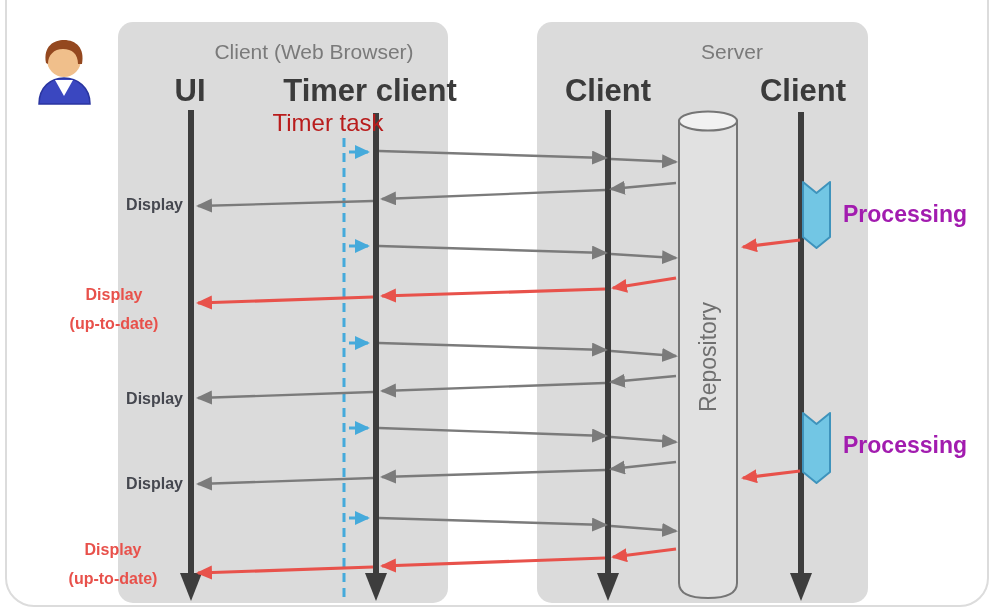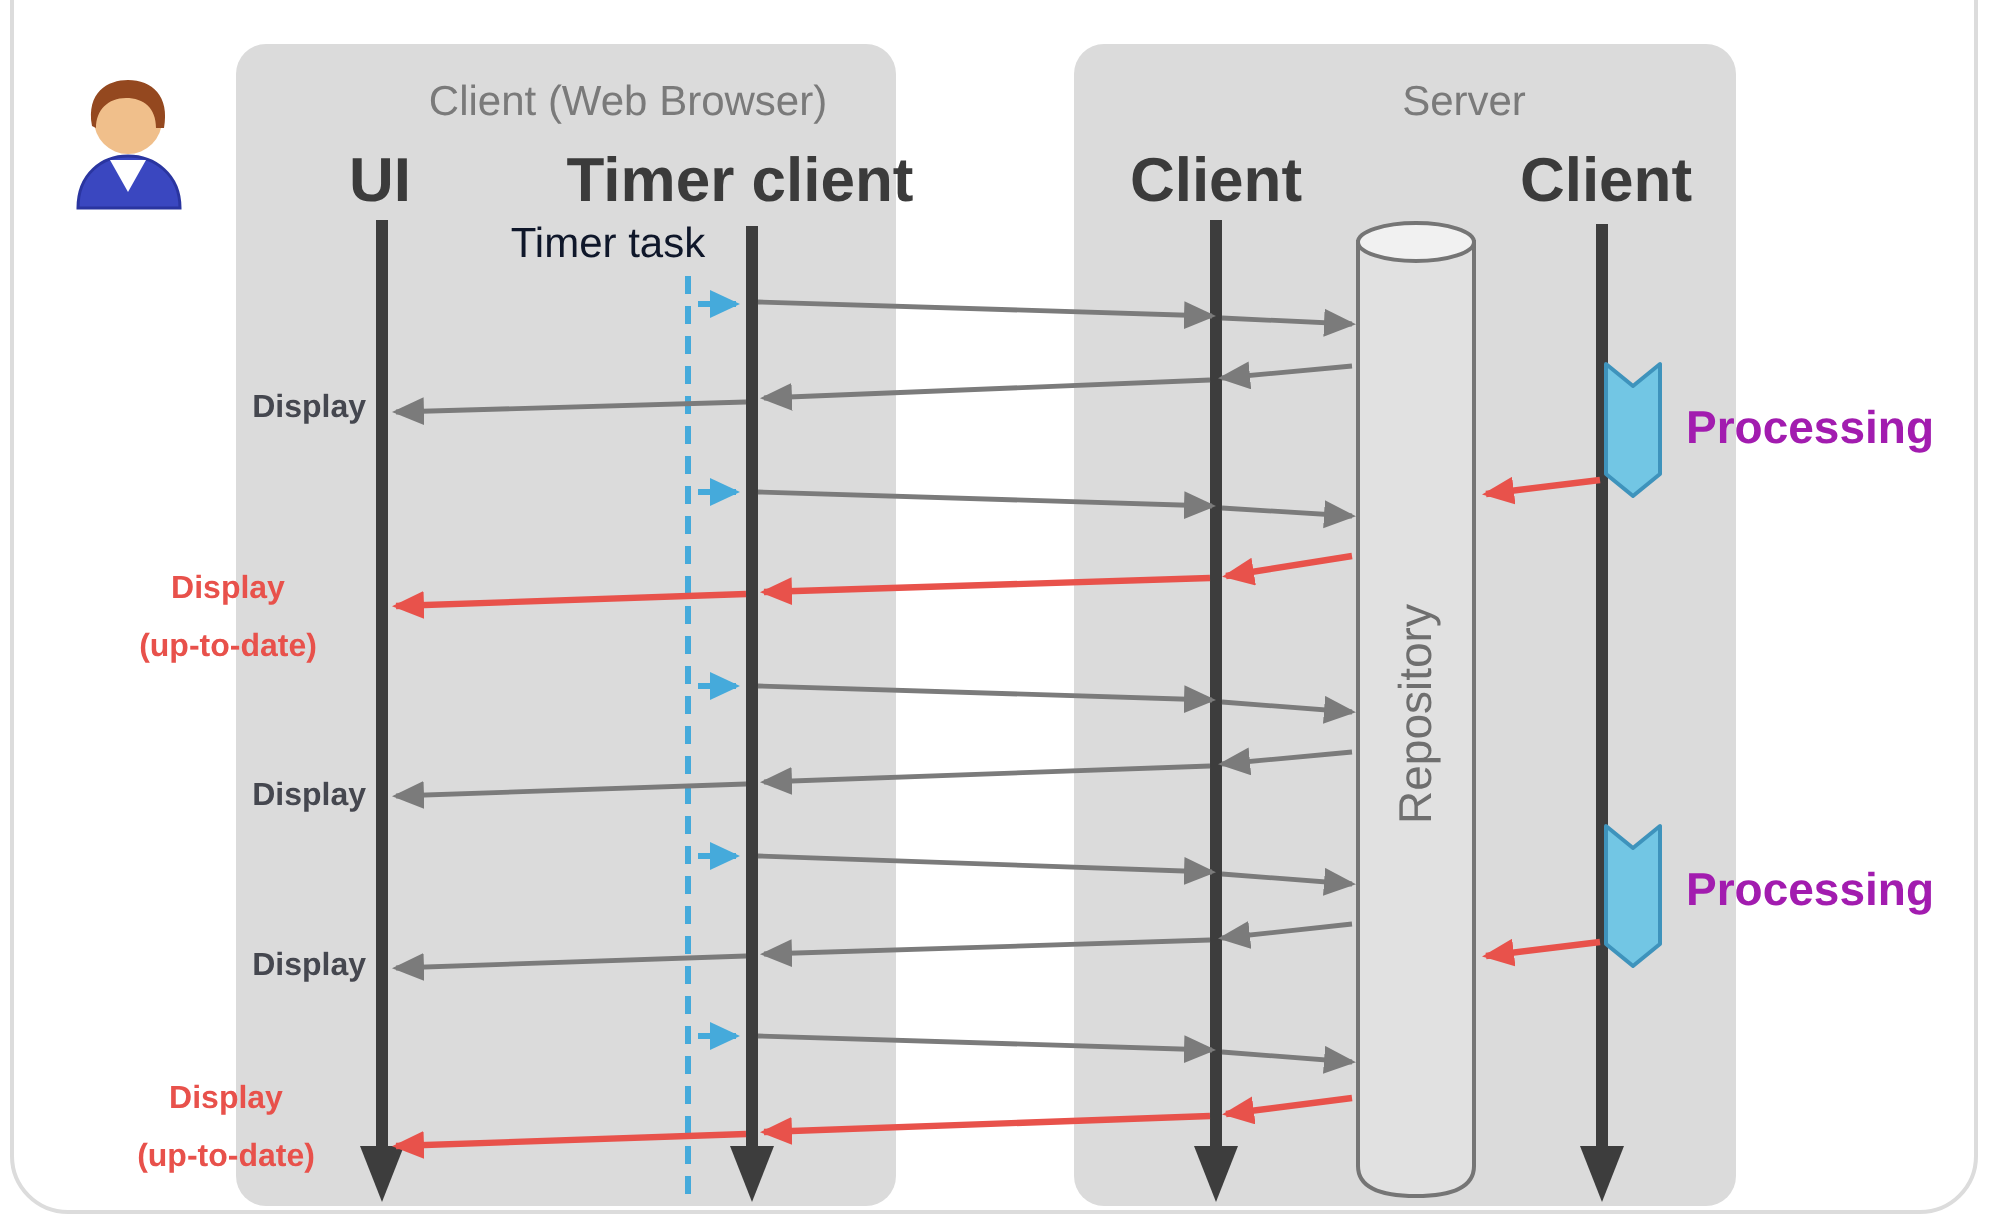--- a/index.html
+++ b/index.html
@@ -4,21 +4,21 @@
 <style>
   html,body{margin:0;padding:0;background:#fff;}
   #canvas{
     position:relative;width:1000px;height:614px;background:#fff;overflow:hidden;
     font-family:"Liberation Sans",sans-serif;
   }
   #diagram-svg{position:absolute;left:0;top:0;width:1000px;height:614px;}
   .lbl{position:absolute;white-space:pre-line;line-height:29px;}
   .panel-title{font-size:21px;color:#7a7a7a;transform:translate(-50%,-50%);white-space:nowrap;margin-left:31px;}
   .lifeline-lbl{font-size:31px;font-weight:bold;color:#3b3b3b;transform:translate(-50%,-50%);white-space:nowrap;}
-  .timer-lbl{font-size:21px;color:#0f172a;transform:translate(-50%,-50%);white-space:nowrap;}
+  .timer-lbl{font-size:24px;color:#b91c1c;transform:translate(-50%,-50%);white-space:nowrap;margin-left:24px;}
   .display-lbl{font-size:16px;font-weight:bold;text-align:center;}
   .display-lbl.gray{color:#45474f;text-align:right;}
   .display-lbl.red{color:#e8514b;}
   .processing-lbl{font-size:23px;font-weight:bold;color:#a21caf;transform:translate(0,-50%);white-space:nowrap;}
   .repo-lbl{font-size:23px;color:#6f6f6f;transform:translate(-50%,-50%) rotate(-90deg);white-space:nowrap;}
   .a-gray{stroke:#7b7b7b;stroke-width:2.4px;fill:none;}
   .a-red{stroke:#e8524b;stroke-width:3.2px;fill:none;}
   .a-blue{stroke:#45aadb;stroke-width:3px;fill:none;}
 </style>
 </head>

